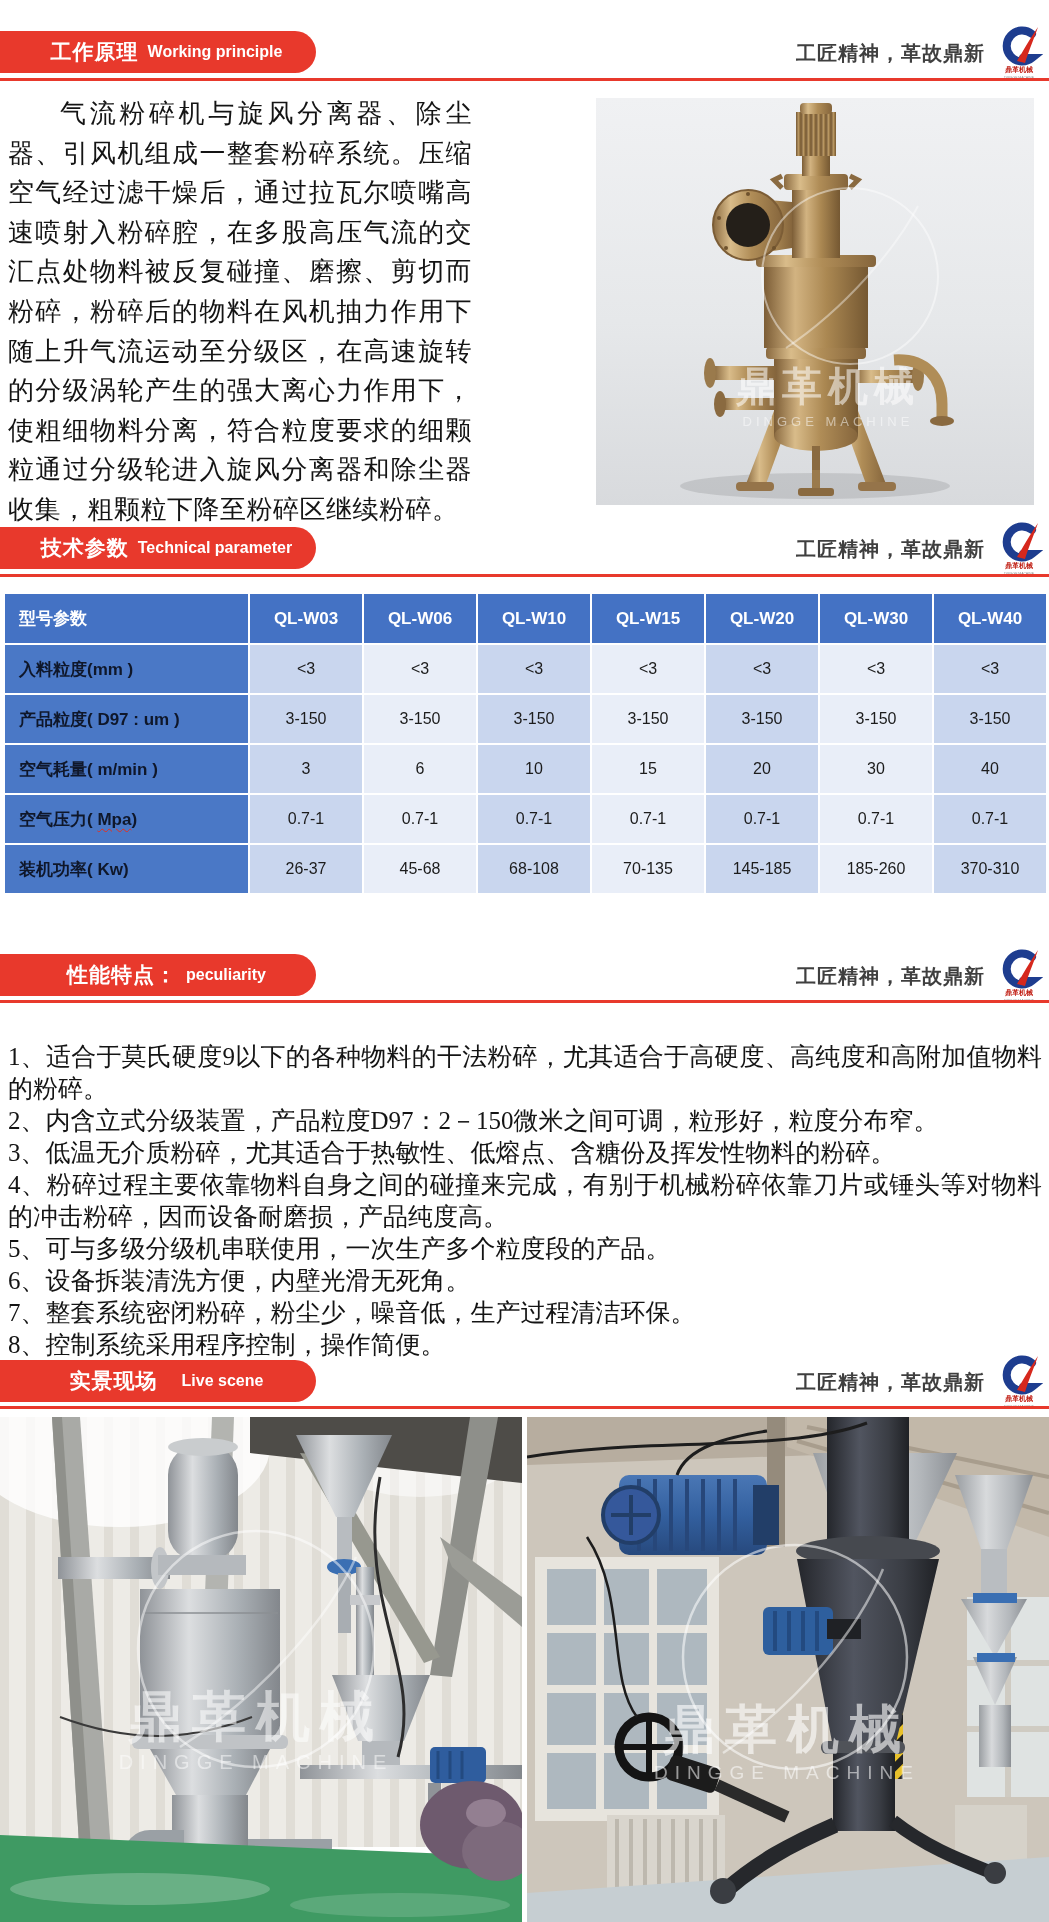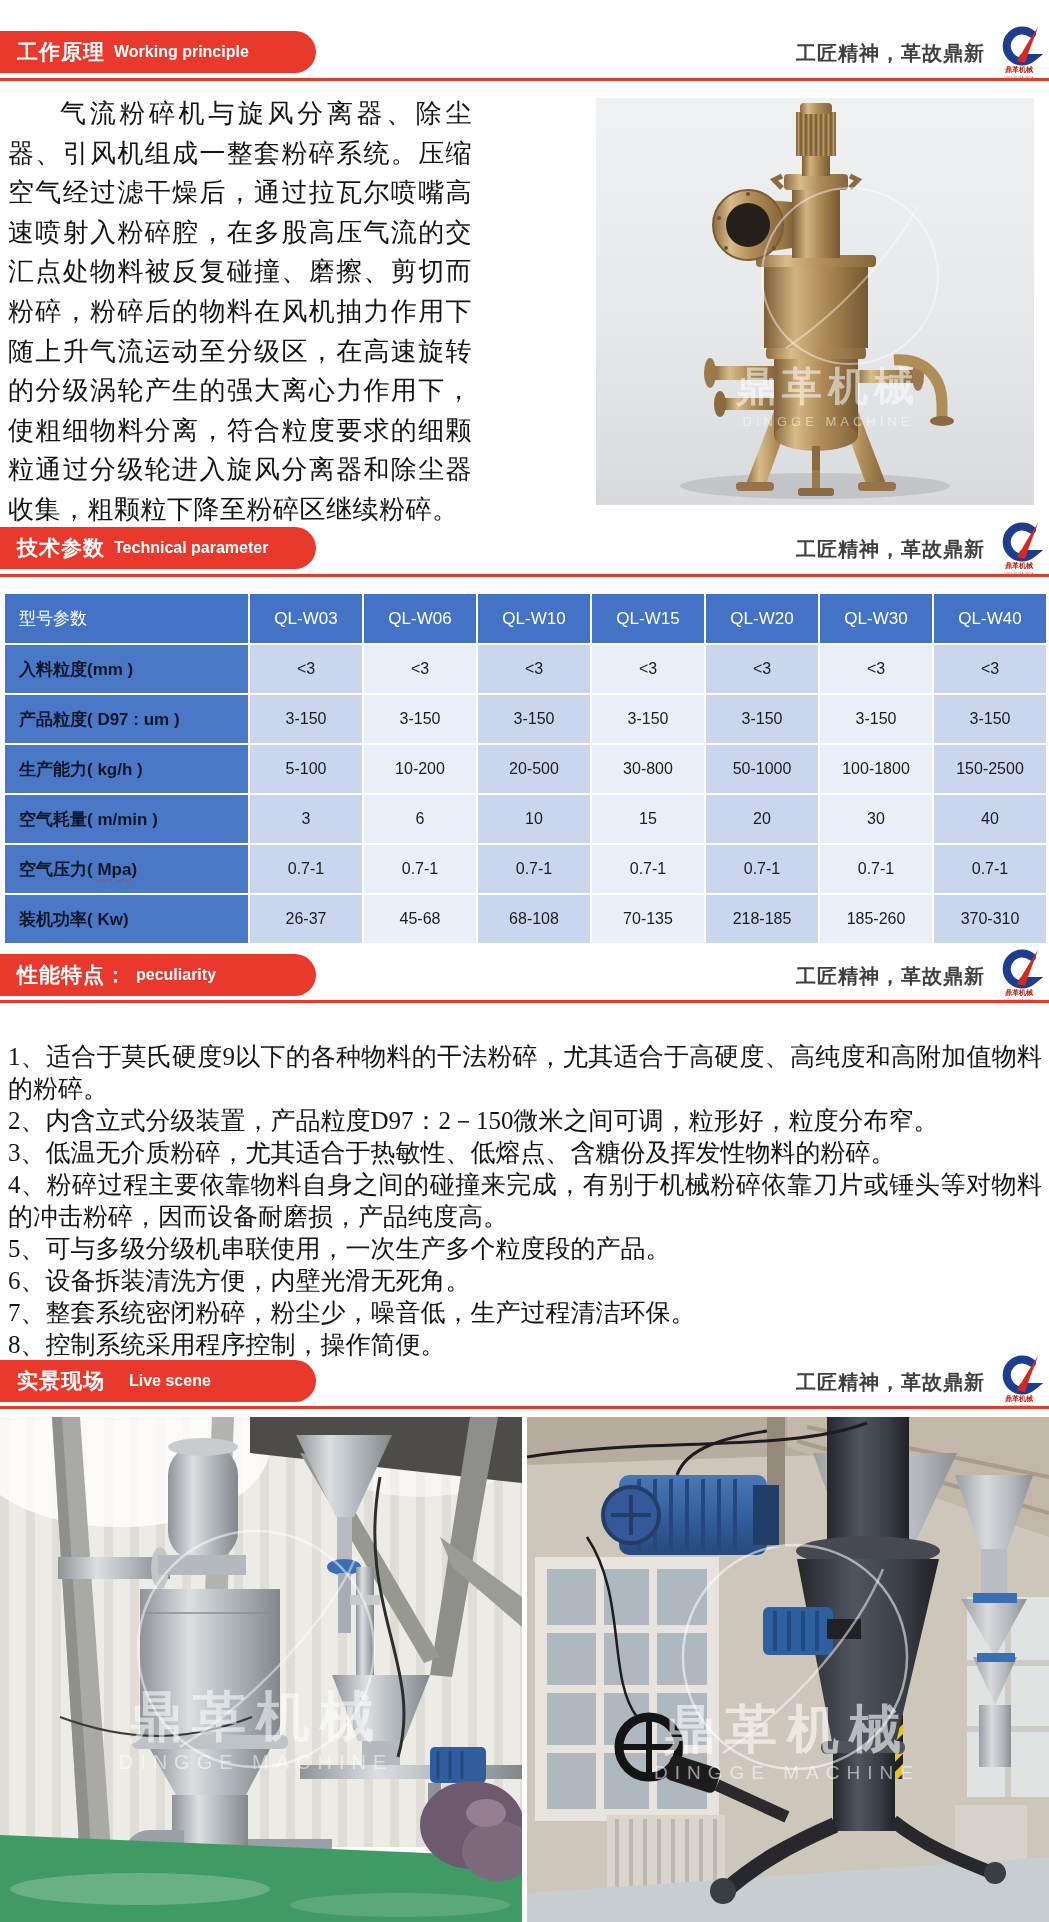--- a/index.html
+++ b/index.html
@@ -2,39 +2,39 @@
 <html><head>
 <meta charset="utf-8">
 <style>
   html,body{margin:0;padding:0;background:#888;}
   .page{position:relative;width:1049px;height:1922px;margin:0 auto;background:#ffffff;overflow:hidden;
         font-family:"Liberation Sans",sans-serif;}
   
   .band{position:absolute;left:0;width:1049px;height:46px;}
   .ribbon{position:absolute;left:0;top:0;height:42px;width:316px;background:#e8392c;
           border-radius:0 21px 21px 0;display:flex;align-items:center;gap:9px;
-          padding-left:17px;box-sizing:border-box;color:#fff;}
+          padding-left:17px;box-sizing:border-box;color:#fff;justify-content:center;}
   .ribbon .cn{font-size:21px;font-weight:bold;letter-spacing:1px;white-space:nowrap;}
   .ribbon .en{font-size:16px;font-weight:600;white-space:nowrap;}
   .ribbon.gap-wide{gap:24px;}
   .slogan{position:absolute;right:64px;top:9px;font-size:20px;font-weight:600;color:#3f3f3f;
           letter-spacing:1px;white-space:nowrap;}
   .logo{position:absolute;right:6px;top:-6px;width:48px;height:56px;}
   .redline{position:absolute;left:0;width:1049px;height:3px;background:#e8392c;}
   
   .principle-text{position:absolute;left:8px;top:94px;width:464px;
                   font-family:"Liberation Serif","DejaVu Serif",serif;
                   font-size:26px;line-height:39.6px;color:#141414;text-align:justify;
                   text-indent:2em;letter-spacing:.5px;}
   .product-image{position:absolute;left:596px;top:98px;width:438px;height:407px;
                  background:linear-gradient(180deg,#f0f1f3 0%,#e6e8ea 55%,#d8dadd 100%);}
   
   .param-table{position:absolute;left:3px;top:592px;width:1043px;border-collapse:collapse;table-layout:fixed;}
   .param-table th,.param-table td{border:2px solid #ffffff;box-sizing:border-box;}
-  .param-table thead th{height:51px;background:#4472c4;color:#fff;font-size:17px;font-weight:normal;text-align:center;}
+  .param-table thead th{height:51px;background:#4472c4;color:#fff;font-size:17px;font-weight:bold;text-align:center;}
   .param-table thead th.corner{text-align:left;padding-left:14px;}
   .param-table tbody th{height:50px;background:#4a78c6;color:#0f172a;font-size:17px;font-weight:bold;
                         text-align:left;padding-left:14px;}
   .param-table td{height:50px;font-size:16px;color:#1c1c1c;text-align:center;}
   .param-table td.ca{background:#c9d6ee;}
   .param-table td.cb{background:#e9eef8;}
   .wavy{text-decoration:underline wavy #e03020;text-decoration-thickness:1px;text-underline-offset:3px;}
   
   .features{position:absolute;left:8px;top:1012px;width:1034px;
             font-family:"Liberation Serif","DejaVu Serif",serif;
@@ -206,30 +206,20 @@
           <th>产品粒度( D97 : um )</th>
           <td class="ca">3-150</td>
           <td class="cb">3-150</td>
           <td class="ca">3-150</td>
           <td class="cb">3-150</td>
           <td class="ca">3-150</td>
           <td class="cb">3-150</td>
           <td class="ca">3-150</td>
         </tr>
         <tr>
-          <th>生产能力( kg/h )</th>
-          <td class="ca">5-100</td>
-          <td class="cb">10-200</td>
-          <td class="ca">20-500</td>
-          <td class="cb">30-800</td>
-          <td class="ca">50-1000</td>
-          <td class="cb">100-1800</td>
-          <td class="ca">150-2500</td>
-        </tr>
-        <tr>
           <th>空气耗量( m/min )</th>
           <td class="ca">3</td>
           <td class="cb">6</td>
           <td class="ca">10</td>
           <td class="cb">15</td>
           <td class="ca">20</td>
           <td class="cb">30</td>
           <td class="ca">40</td>
         </tr>
         <tr>
@@ -241,21 +231,21 @@
           <td class="ca">0.7-1</td>
           <td class="cb">0.7-1</td>
           <td class="ca">0.7-1</td>
         </tr>
         <tr>
           <th>装机功率( Kw)</th>
           <td class="ca">26-37</td>
           <td class="cb">45-68</td>
           <td class="ca">68-108</td>
           <td class="cb">70-135</td>
-          <td class="ca">218-185</td>
+          <td class="ca">145-185</td>
           <td class="cb">185-260</td>
           <td class="ca">370-310</td>
         </tr>
       </tbody>
   </table>
 
   <div class="band" style="top:954px">
     <div class="ribbon">
       <span class="cn">性能特点：</span>
       <span class="en">peculiarity</span>

